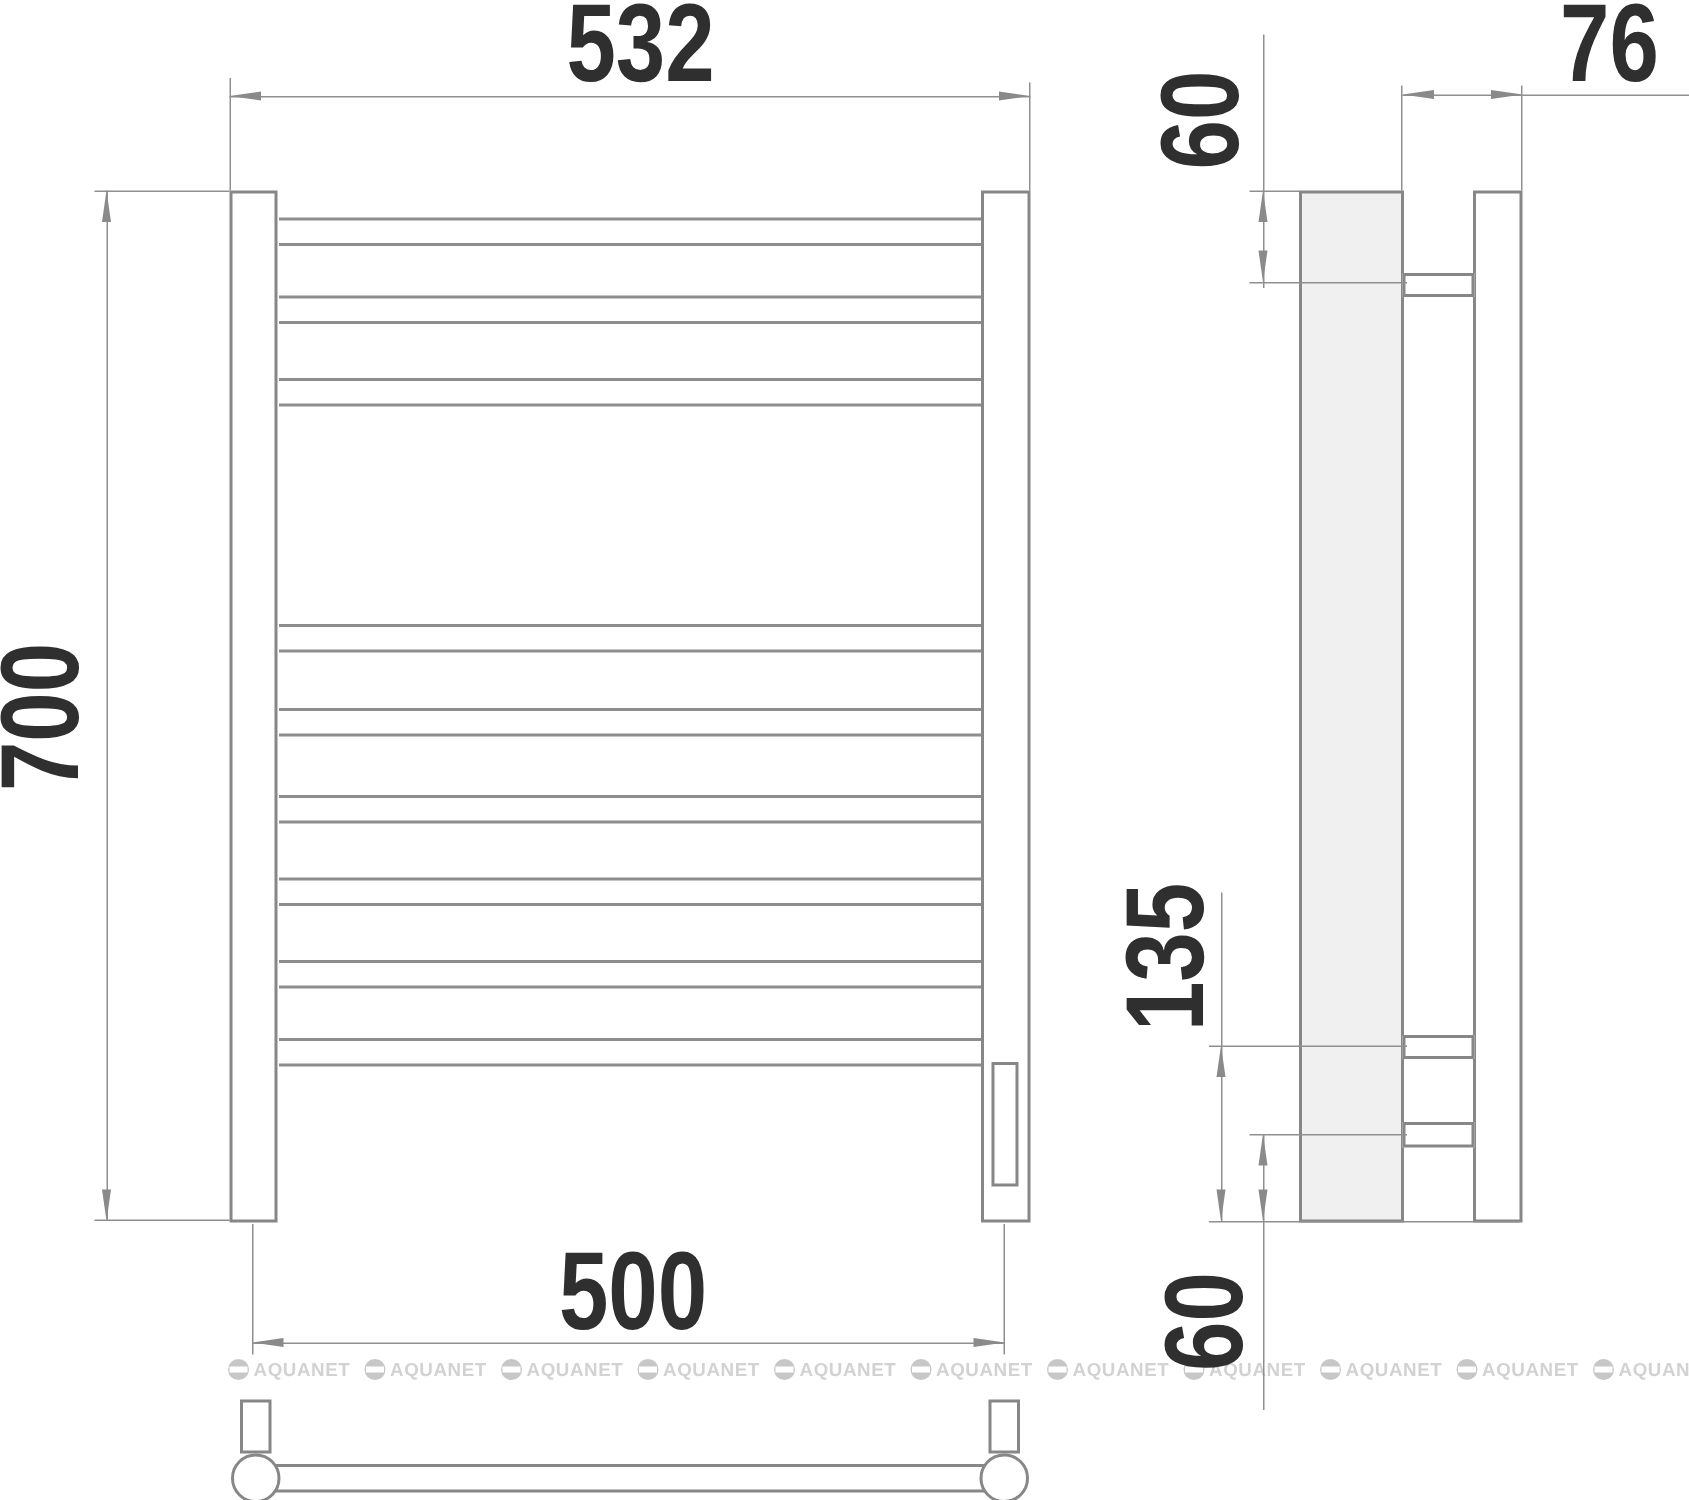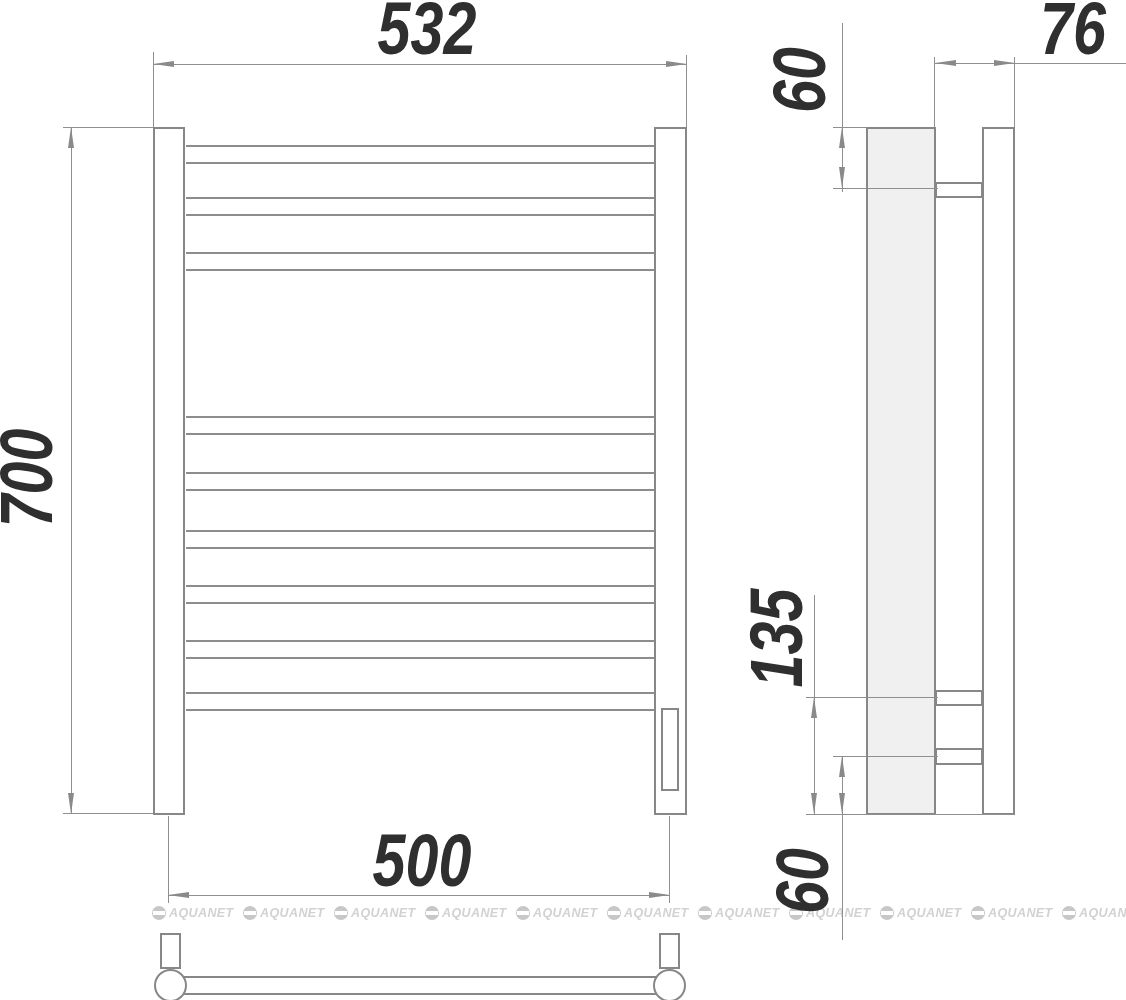--- a/index.html
+++ b/index.html
@@ -1,17 +1,17 @@
 <!DOCTYPE html>
 <html><head>
 <meta charset="utf-8">
 <style>
   html,body{margin:0;padding:0;background:#fff;}
   .canvas{position:relative;width:1126px;height:1000px;background:#ffffff;overflow:hidden;
-          font-family:"Liberation Sans","DejaVu Sans",sans-serif;font-style:italic;}
+          font-family:"Liberation Sans","DejaVu Sans",sans-serif;}
   .rect{position:absolute;box-sizing:border-box;border:2px solid #878787;background:#fff;}
   .rect.gray{background:#f0f0f0;}
   .rung{position:absolute;box-sizing:border-box;left:186px;width:468px;height:19px;
         border-top:2px solid #8d8d8d;border-bottom:2px solid #8d8d8d;background:#fff;z-index:2;}
   .cap{position:absolute;box-sizing:border-box;width:33px;height:33px;border:2px solid #878787;
        border-radius:50%;background:#fff;z-index:3;}
   .ln{position:absolute;background:#8f8f8f;z-index:4;}
   .ah{position:absolute;width:0;height:0;z-index:5;}
   .ah.l{border-top:3px solid transparent;border-bottom:3px solid transparent;border-right:21px solid #8a8a8a;}
   .ah.r{border-top:3px solid transparent;border-bottom:3px solid transparent;border-left:21px solid #8a8a8a;}

